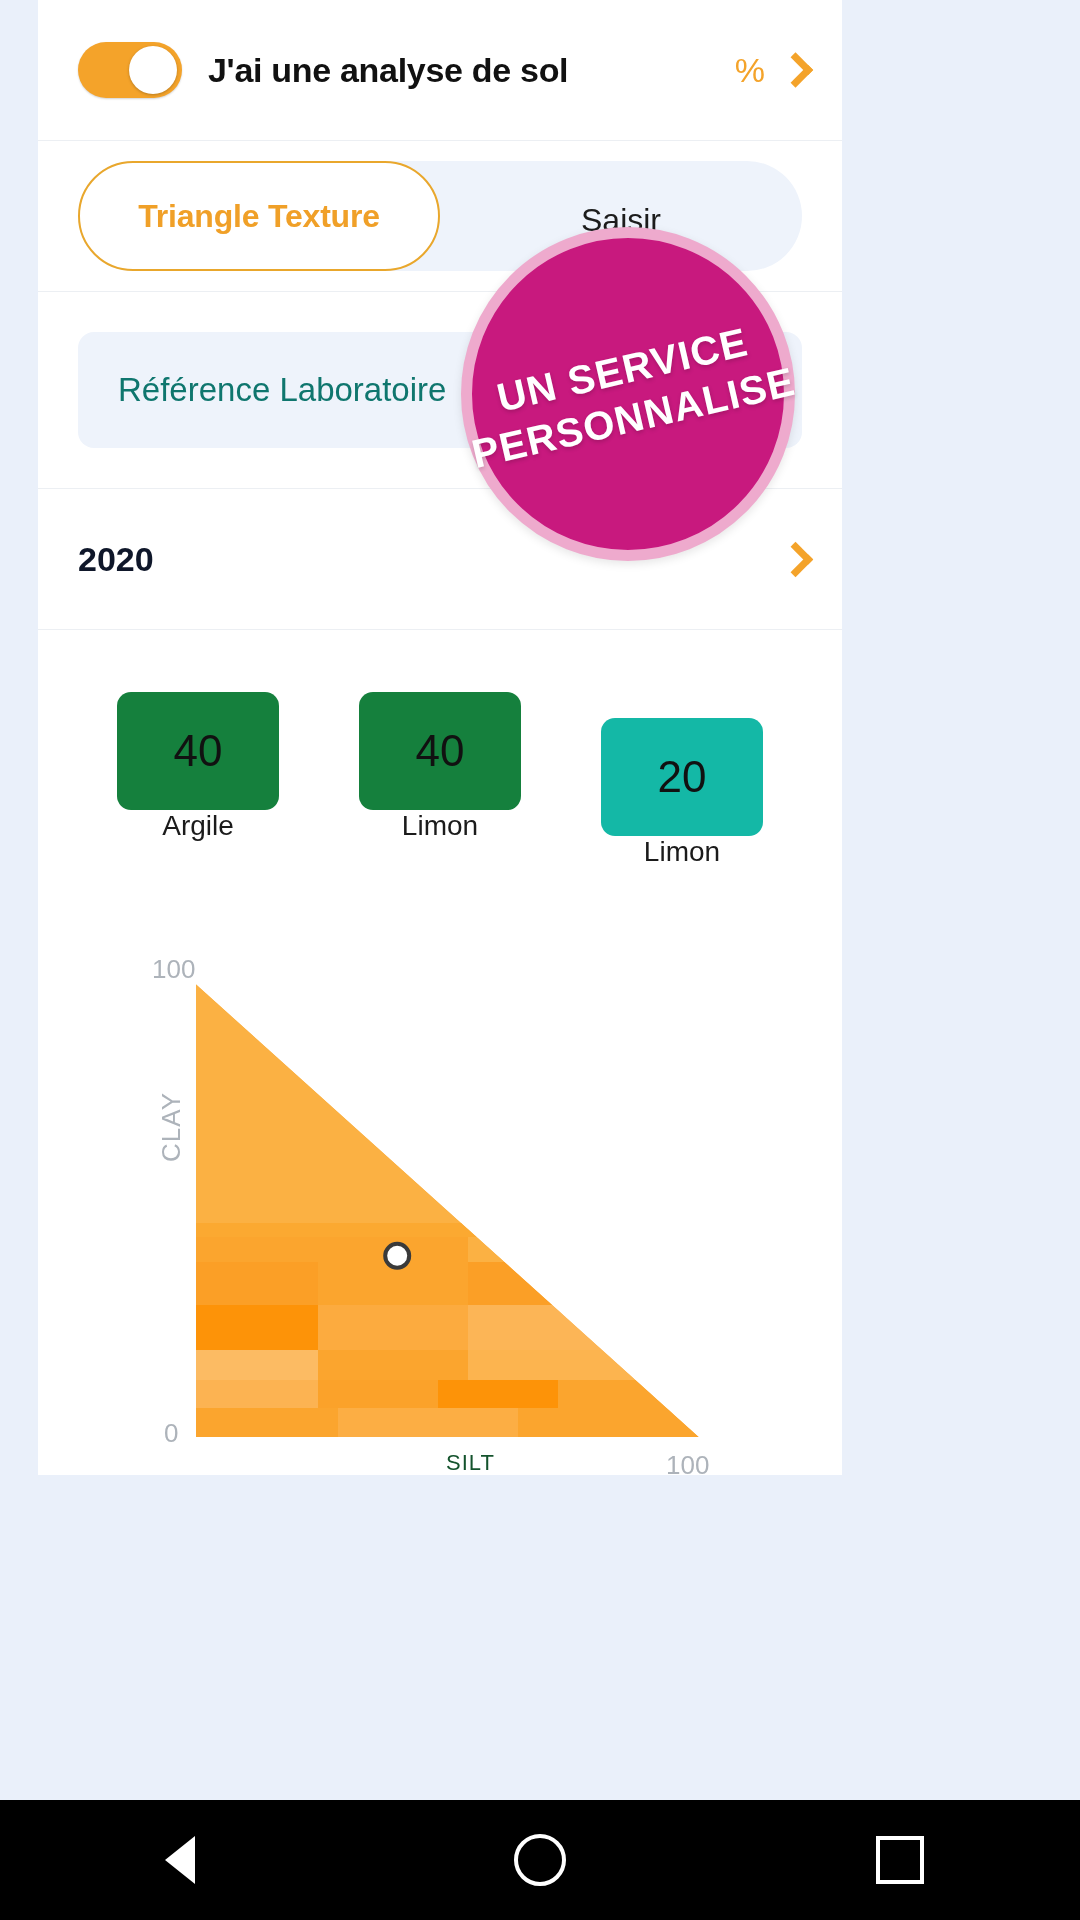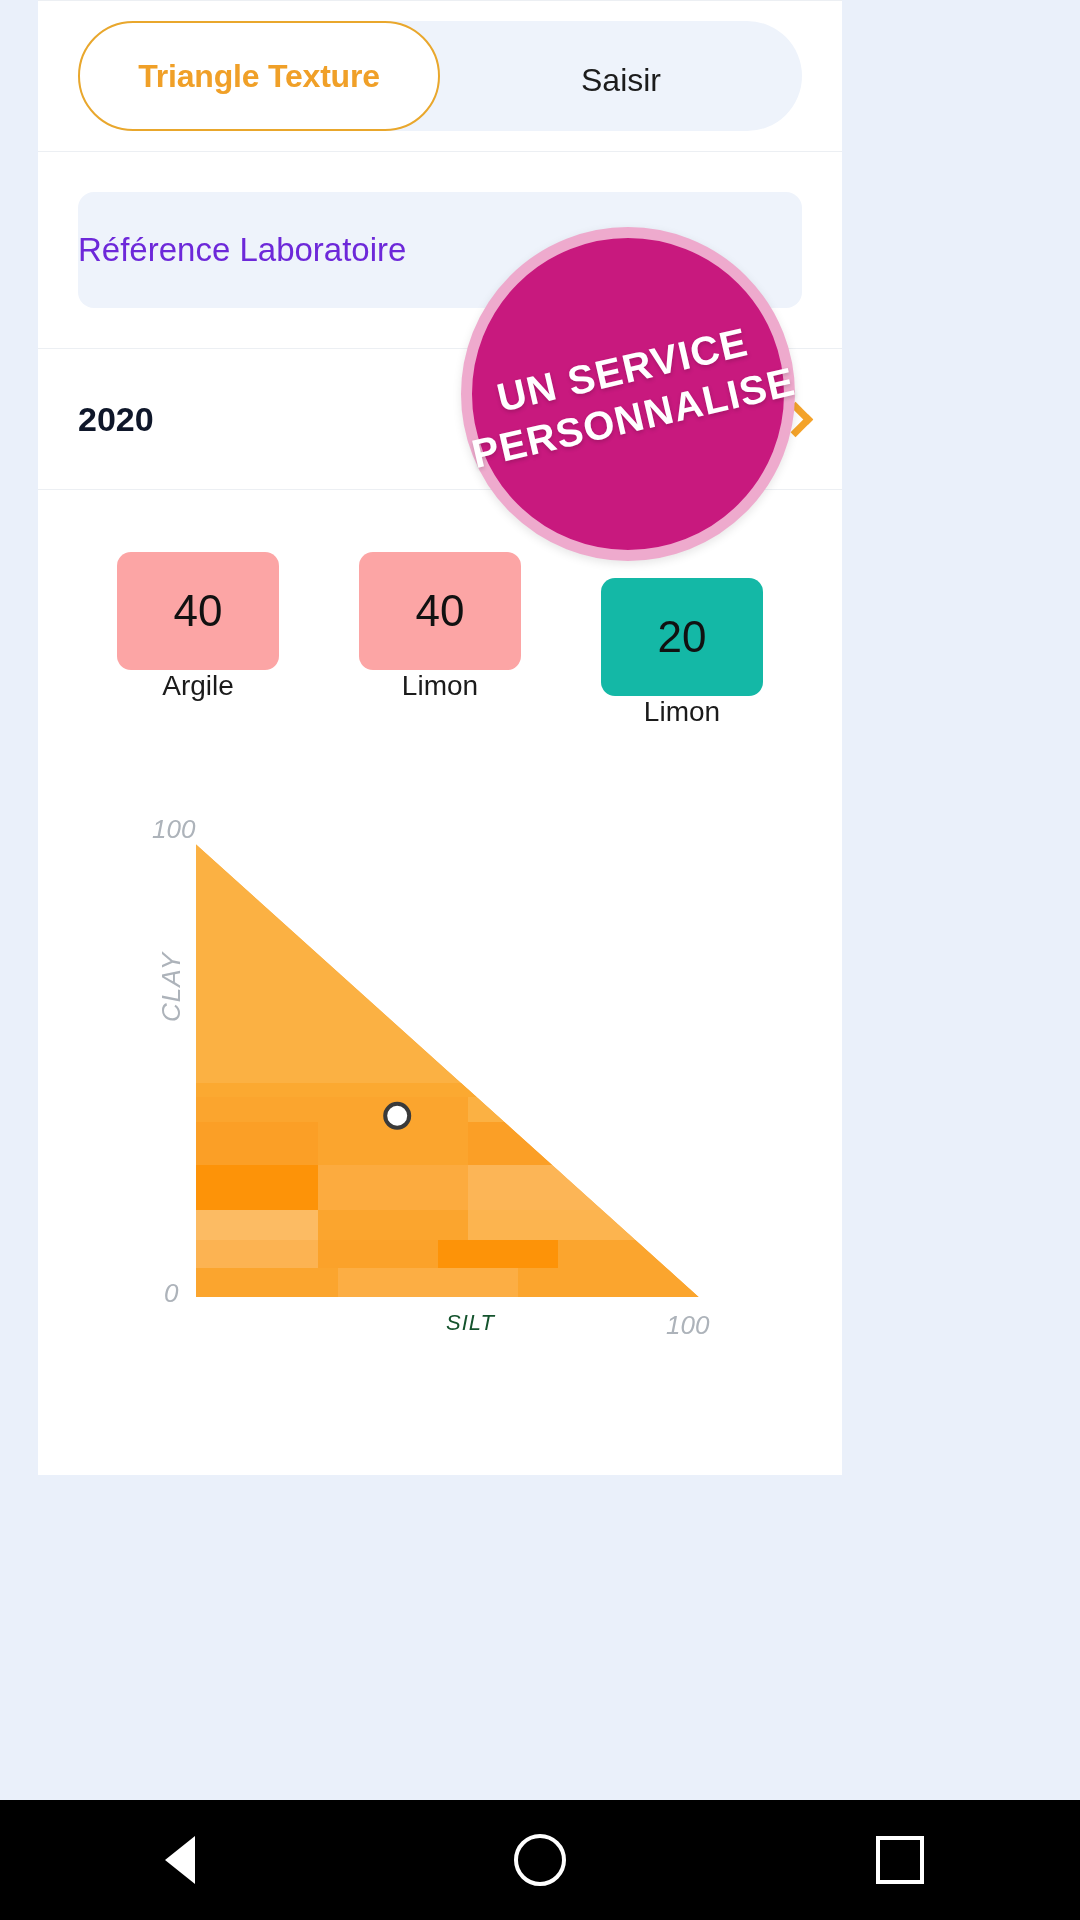--- a/index.html
+++ b/index.html
@@ -59,46 +59,46 @@
   }
   #seg-right{
     flex:1;display:flex;align-items:center;justify-content:center;
     color:#1c1c1c;font-size:32px;margin-top:8px;
   }
 
   
   #input-row{height:196px;display:flex;align-items:center;justify-content:center;}
   #lab-input{
     width:724px;height:116px;border-radius:16px;background:#eef3fb;
-    display:flex;align-items:center;box-sizing:border-box;
-    color:#6d28d9;font-size:33px;overflow:hidden;white-space:nowrap;
+    display:flex;align-items:center;padding-left:40px;box-sizing:border-box;
+    color:#0f766e;font-size:33px;overflow:hidden;white-space:nowrap;
   }
 
   
   #year-row{
     height:140px;display:flex;align-items:center;padding:0 34px 0 40px;
     box-sizing:border-box;justify-content:space-between;
   }
   #year-label{font-size:34px;font-weight:bold;color:#0f172a;}
 
   
   #values-row{
     display:flex;justify-content:center;gap:80px;padding-top:62px;
   }
   .value-cell{display:flex;flex-direction:column;align-items:center;}
   .value-box{
-    width:162px;height:118px;border-radius:14px;background:#fca5a5;
+    width:162px;height:118px;border-radius:14px;background:#15803d;
     display:flex;align-items:center;justify-content:center;
     font-size:44px;color:#111;
   }
   .value-box.sand{background:#14b8a6;margin-top:26px;}
   .value-name{font-size:28px;color:#1b1b1b;}
 
   
-  #chart-wrap{position:relative;width:928px;height:580px;margin-top:42px;font-style:italic;}
+  #chart-wrap{position:relative;width:928px;height:580px;margin-top:42px;}
   #chart-svg{position:absolute;left:0;top:0;}
 
   
   #promo-badge{
     position:absolute;left:423px;top:227px;width:334px;height:334px;
     border-radius:50%;background:#c8197e;
     border:11px solid #eeaacd;box-sizing:border-box;
     display:flex;align-items:center;justify-content:center;
     box-shadow:0 3px 10px rgba(0,0,0,.10);
     z-index:40;
@@ -125,20 +125,30 @@
     position:absolute;left:0;top:1475px;width:1080px;height:325px;background:#eaf0fa;
   }
 </style>
 </head>
 <body>
 
 <div id="bottom-strip"></div>
 
 <div id="app-card">
 
+  <div id="toggle-row">
+    <div id="toggle-switch">
+      <div id="toggle-knob"></div>
+    </div>
+    <div id="toggle-label">J'ai une analyse de sol</div>
+    <div id="toggle-right">
+      <span id="percent-label">%</span>
+      <span class="chev"></span>
+    </div>
+  </div>
 
   <div class="divider"></div>
 
   <div id="segment-row">
     <div id="segmented-control">
       <div id="seg-left">Triangle Texture</div>
       <div id="seg-right">Saisir</div>
     </div>
   </div>
 

